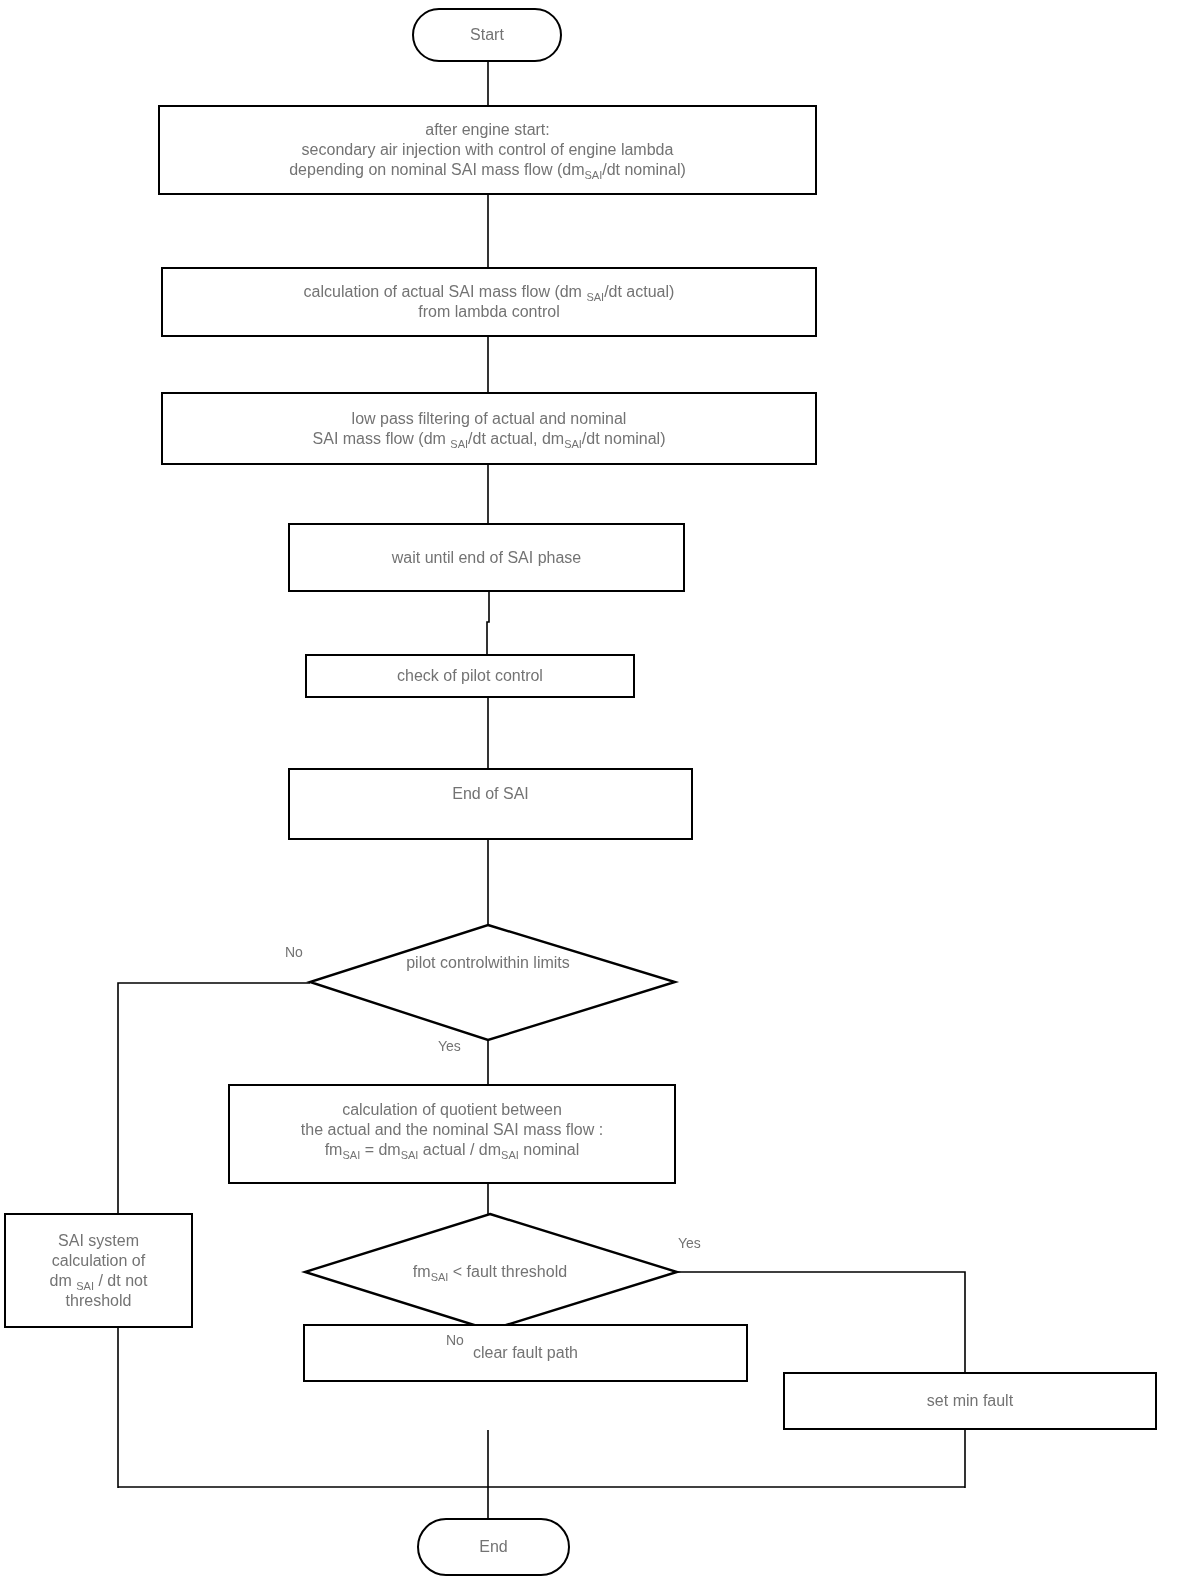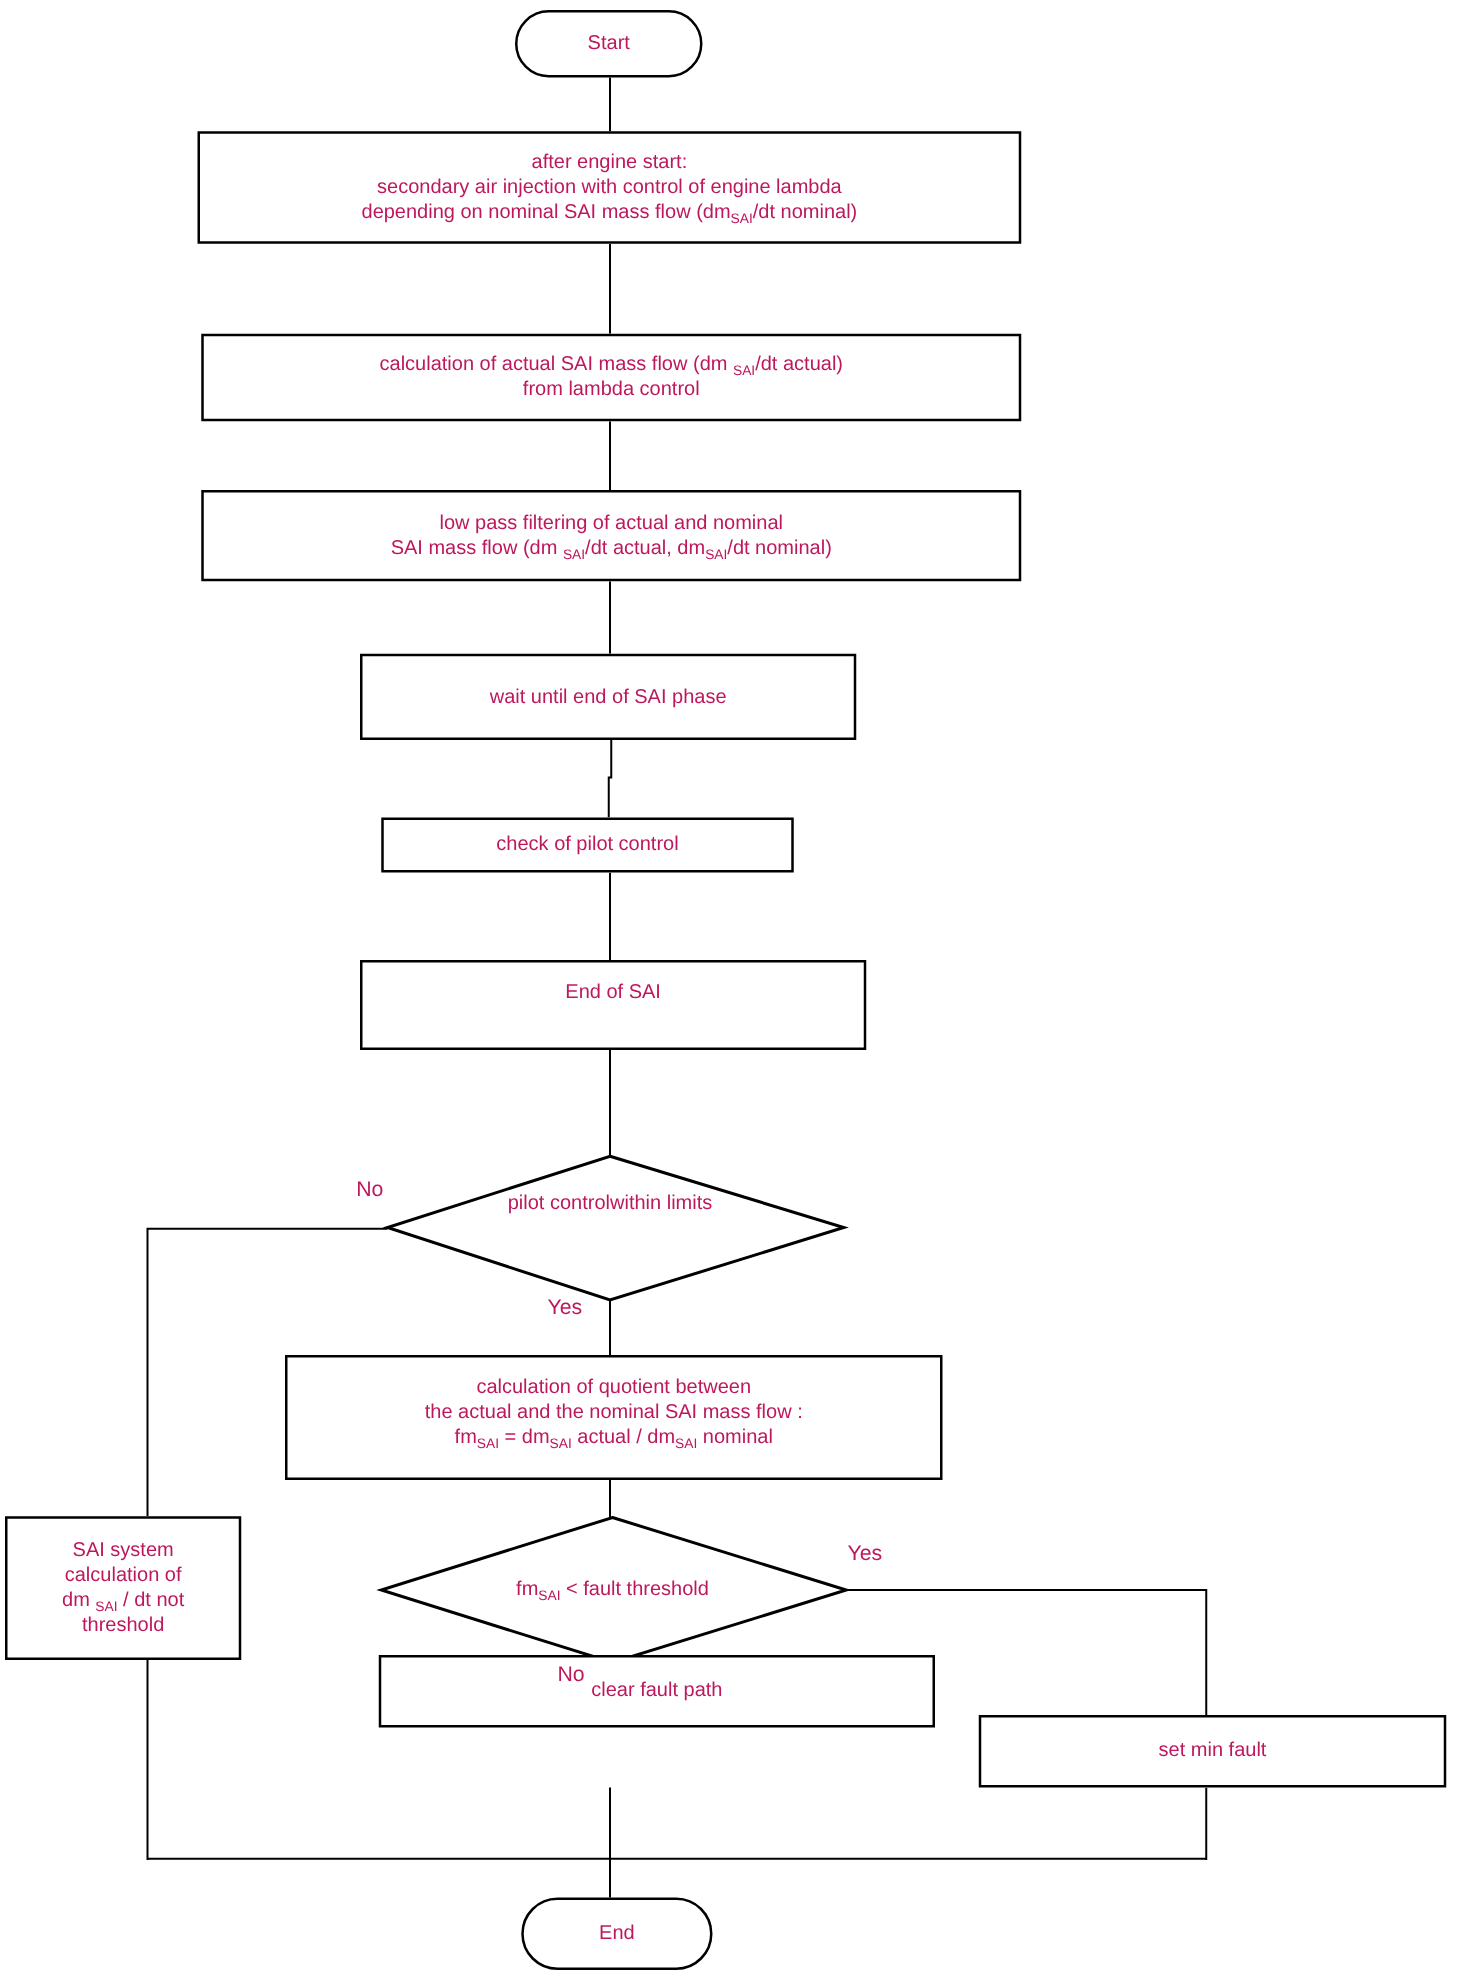--- a/index.html
+++ b/index.html
@@ -1,21 +1,21 @@
 <!DOCTYPE html>
 <html><head>
 <meta charset="utf-8">
 <style>
   html,body{margin:0;padding:0;background:#ffffff;}
   .canvas{
     position:relative;
     width:1184px;height:1584px;
     background:#ffffff;
     font-family:"Liberation Sans", sans-serif;
-    color:#be185d;
+    color:#737373;
     overflow:hidden;
   }
   .layer{position:absolute;left:0;top:0;width:1184px;height:1584px;}
   .node{
     position:absolute;
     box-sizing:border-box;
     border:2.5px solid #000;
     background:#fff;
     display:flex;
     flex-direction:column;
@@ -26,21 +26,21 @@
     line-height:20px;
     z-index:2;
   }
   .terminator{border-radius:29px;justify-content:center;}
   .dtext{
     position:absolute;
     display:flex;flex-direction:row;align-items:flex-start;justify-content:center;
     text-align:center;font-size:16px;line-height:21px;z-index:3;background:transparent;
   }
   .branch-label{
-    position:absolute;font-size:17px;line-height:20px;z-index:3;background:transparent;
+    position:absolute;font-size:14px;line-height:20px;z-index:3;background:transparent;
   }
   sub{font-size:11px;line-height:0;}
   .tl{white-space:nowrap;}
 </style>
 </head>
 <body>
 
 <div class="canvas">
 
   <svg class="layer" width="1184" height="1584" viewBox="0 0 1184 1584">
@@ -100,21 +100,21 @@
     <div class="tl">End of SAI</div>
   </div>
 
   <div class="dtext" style="left:358px;top:952px;width:260px;">
     <div class="tl">pilot control</div>
     <div class="tl">within limits</div>
   </div>
   <div class="branch-label" style="left:285px;top:942px;">No</div>
   <div class="branch-label" style="left:438px;top:1036px;">Yes</div>
 
-  <div class="node" style="left:228px;top:1084px;width:526px;height:100px;padding-bottom:8px;">
+  <div class="node" style="left:228px;top:1084px;width:448px;height:100px;padding-bottom:8px;">
     <div class="tl">calculation of quotient between</div>
     <div class="tl">the actual and the nominal SAI mass flow :</div>
     <div class="tl">fm<sub>SAI</sub> = dm<sub>SAI</sub> actual / dm<sub>SAI</sub> nominal</div>
   </div>
 
   <div class="dtext" style="left:340px;top:1261px;width:300px;">
     <div class="tl">fm<sub>SAI</sub> &lt; fault threshold</div>
   </div>
   <div class="branch-label" style="left:678px;top:1233px;">Yes</div>
   <div class="branch-label" style="left:446px;top:1330px;">No</div>

